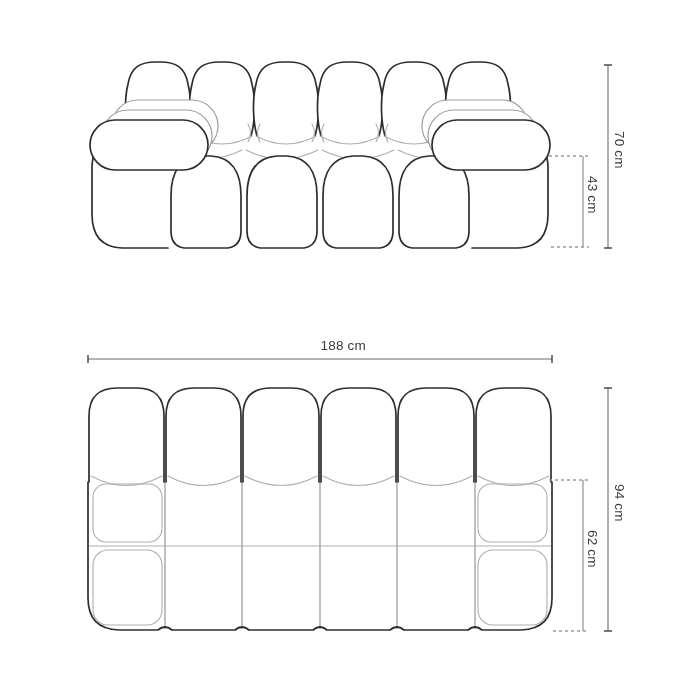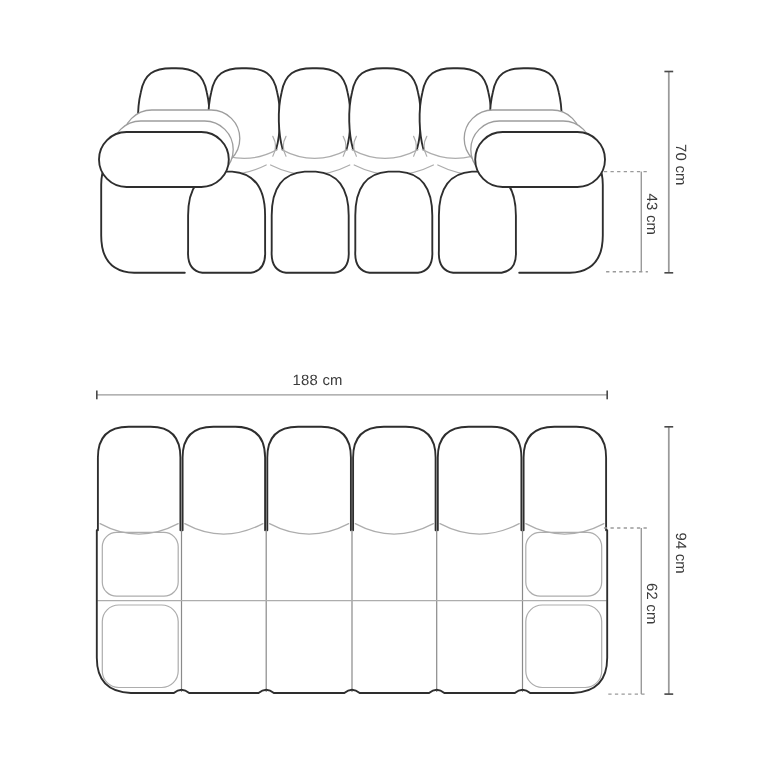--- a/index.html
+++ b/index.html
@@ -33,21 +33,21 @@
     font-size: 13.5px;
     letter-spacing: 0.2px;
     white-space: nowrap;
     user-select: none;
   }
   .dim-label.vertical {
     writing-mode: vertical-rl;
   }
   .dim-label.horizontal {
     width: 100px;
-    text-align: left;
+    text-align: right;
   }
 </style>
 </head>
 <body>
 
 <div id="stage">
 
   <svg class="artwork" width="700" height="700" viewBox="0 0 700 700">
 
     <g>

